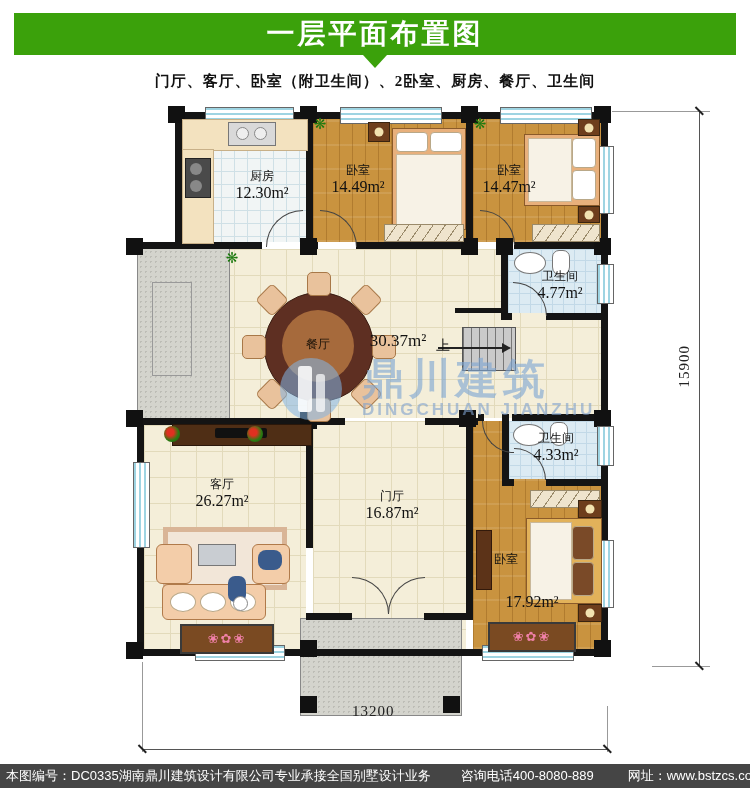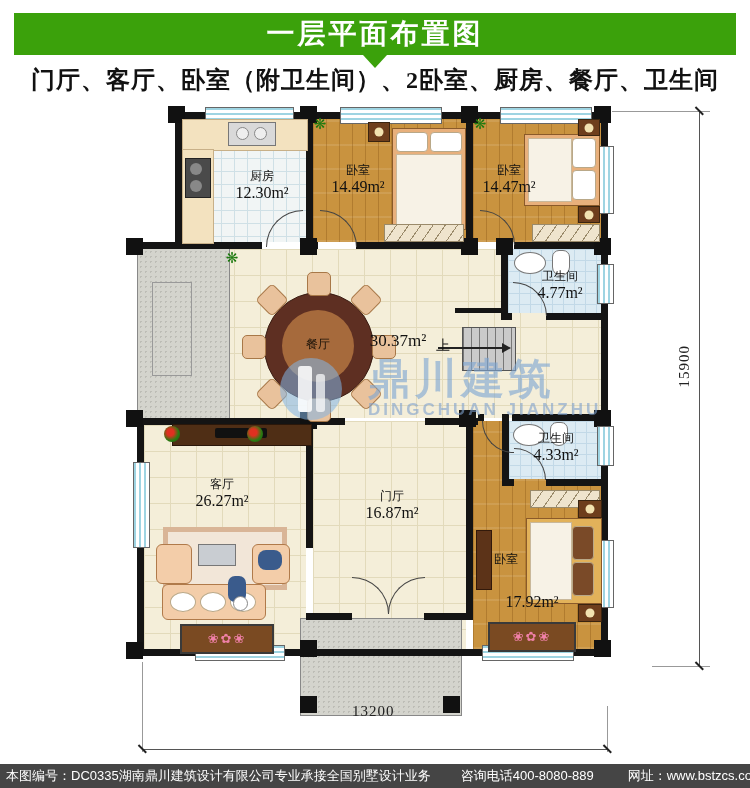--- a/index.html
+++ b/index.html
@@ -3,21 +3,21 @@
 <meta charset="utf-8">
 <style>
   html,body{margin:0;padding:0;background:#fff;}
   #page{position:relative;width:750px;height:788px;background:#fff;overflow:hidden;
         font-family:"Liberation Serif","DejaVu Serif",serif;}
   .abs{position:absolute;}
   
   .banner{left:14px;top:13px;width:722px;height:42px;background:#3BA10B;display:flex;align-items:center;justify-content:center;}
   .banner-title{color:#fff;font-size:28px;font-weight:bold;letter-spacing:3px;font-family:"Liberation Sans","DejaVu Sans",sans-serif;}
   .banner-tri{left:363px;top:55px;width:0;height:0;border-left:12px solid transparent;border-right:12px solid transparent;border-top:13px solid #3BA10B;}
-  .subtitle{left:0;top:64px;width:750px;text-align:center;font-size:24px;font-weight:600;color:#111;letter-spacing:1px;}
+  .subtitle{left:0;top:72px;width:750px;text-align:center;font-size:15px;font-weight:600;color:#111;letter-spacing:1px;}
   
   .w{position:absolute;background:#141414;}
   .col{position:absolute;width:17px;height:17px;background:#111;}
   .win-h{position:absolute;background:#fff;border:1px solid #666;
          background-image:repeating-linear-gradient(180deg,#9ED4E2 0 2px,#ffffff 2px 5px);}
   .win-v{position:absolute;background:#fff;border:1px solid #666;
          background-image:repeating-linear-gradient(90deg,#9ED4E2 0 2px,#ffffff 2px 5px);}
   .tile-cream{position:absolute;background-color:#F4EED9;
       background-image:linear-gradient(#E2DABB 1px,transparent 1px),linear-gradient(90deg,#E2DABB 1px,transparent 1px);
       background-size:26px 26px;}
@@ -54,21 +54,21 @@
   .sofa{position:absolute;background:#F3CDA9;border:1px solid #B07A4A;border-radius:6px;}
   .sidetab{position:absolute;background:#C9CDD2;border:1px solid #777;}
   .dim-line{position:absolute;background:#555;}
   .dim-ext{position:absolute;background:#999;}
   .dim-tick{position:absolute;width:11px;height:1.5px;background:#222;transform:rotate(45deg);}
   .dim-text{position:absolute;font-size:15px;color:#222;letter-spacing:1px;}
   .watermark{position:absolute;left:280px;top:358px;display:flex;align-items:center;pointer-events:none;}
   .wm-globe{width:62px;height:62px;border-radius:50%;background:rgba(130,180,230,.55);position:relative;overflow:hidden;}
   .wm-globe::before{content:"";position:absolute;left:18px;top:8px;width:14px;height:46px;background:rgba(255,255,255,.85);border-radius:3px;}
   .wm-globe::after{content:"";position:absolute;left:36px;top:16px;width:9px;height:38px;background:rgba(255,255,255,.7);border-radius:3px;}
-  .wm-text{margin-left:26px;text-align:left;}
+  .wm-text{margin-left:20px;text-align:left;}
   .wm-cn{font-size:42px;font-weight:bold;color:rgba(125,165,210,.62);letter-spacing:5px;line-height:1;font-family:"Liberation Sans","DejaVu Sans",sans-serif;}
   .wm-en{font-size:17px;font-weight:bold;color:rgba(125,160,205,.60);letter-spacing:3px;font-family:"Liberation Sans","DejaVu Sans",sans-serif;text-align:right;}
   .chair{position:absolute;width:22px;height:22px;background:#E9C29C;border:1px solid #A87848;border-radius:5px;}
   .footer{left:0;top:764px;width:750px;height:24px;background:#454545;color:#fff;display:flex;align-items:center;
           font-family:"Liberation Sans","DejaVu Sans",sans-serif;font-size:13px;white-space:nowrap;}
   .footer span{display:inline-block;}
 </style>
 </head>
 <body>
 

